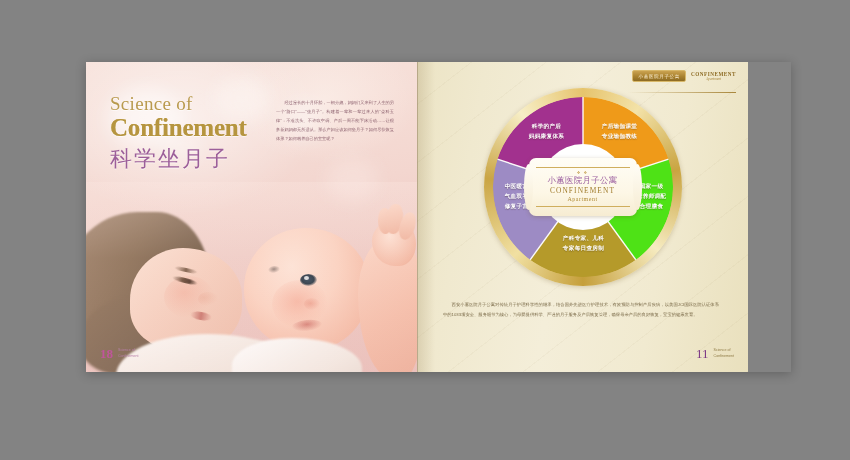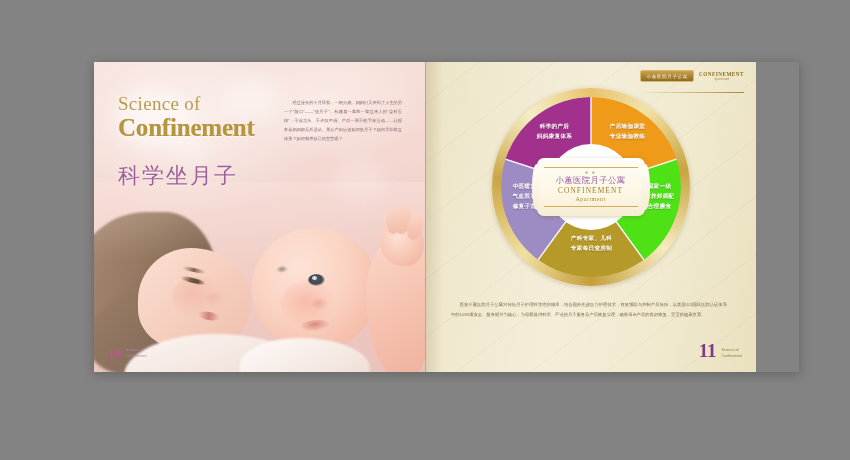--- a/index.html
+++ b/index.html
@@ -7,21 +7,21 @@
   html, body {
     width: 850px; height: 460px;
     overflow: hidden;
     font-family: "Liberation Sans", sans-serif;
   }
   body { background: #838383; position: relative; }
 
   
   .spread {
     position: absolute;
-    left: 94px; top: 62px;
+    left: 86px; top: 62px;
     width: 705px; height: 310px;
     display: flex;
     box-shadow: 0 2px 10px rgba(0,0,0,0.25);
   }
 
   
   .page-left {
     position: relative;
     width: 331px; height: 310px;
     overflow: hidden;
@@ -198,21 +198,21 @@
   .hl-en2 {
     font-family: "Liberation Serif", serif;
     font-weight: bold; font-size: 25px; letter-spacing: -0.2px; line-height: 1.08;
     background: linear-gradient(180deg, #d6b96a 0%, #bb9a46 50%, #9d7f33 100%);
     -webkit-background-clip: text; background-clip: text;
     color: #b6953f;
     text-shadow: 0 1px 0 rgba(255,255,255,0.6);
   }
   .hl-cn {
     font-family: "Liberation Serif", serif;
-    font-size: 22px; letter-spacing: 2px; margin-top: 20px;
+    font-size: 22px; letter-spacing: 2px; margin-top: 3px;
     color: #9c5f9a;
     text-shadow: 0 1px 0 rgba(255,255,255,0.55);
   }
   .left-body {
     position: absolute; left: 190px; top: 36px; width: 118px; z-index: 6;
     font-size: 4.2px; line-height: 2.15; color: #8b5f6d;
     text-align: justify; text-indent: 8.4px;
     font-family: "Liberation Sans", sans-serif;
   }
   .pg-left {
@@ -347,22 +347,22 @@
     position: absolute; left: 26px; top: 238px; width: 276px; z-index: 7;
     font-size: 4.3px; line-height: 2.35; color: #7a6a48;
     text-align: justify; text-indent: 8.6px;
     font-family: "Liberation Sans", sans-serif;
   }
   .pg-right {
     position: absolute; right: 14px; bottom: 12px; z-index: 8;
     display: flex; align-items: flex-end; gap: 5px;
   }
   .pg-num-r {
-    font-family: "Liberation Serif", serif; font-weight: bold;
-    font-size: 19px; color: #7d3a86; line-height: 1;
+    font-family: "Liberation Serif", serif; font-weight: normal;
+    font-size: 13px; color: #7d3a86; line-height: 1;
   }
   .pg-cap-r { font-size: 3.6px; line-height: 1.5; color: #8e7a45; padding-bottom: 1px; }
 
   
   .gutter {
     position: absolute; left: 331px; top: 0; width: 1px; height: 310px; z-index: 20;
     background: rgba(120,100,70,0.35);
   }
 </style>
 </head>

